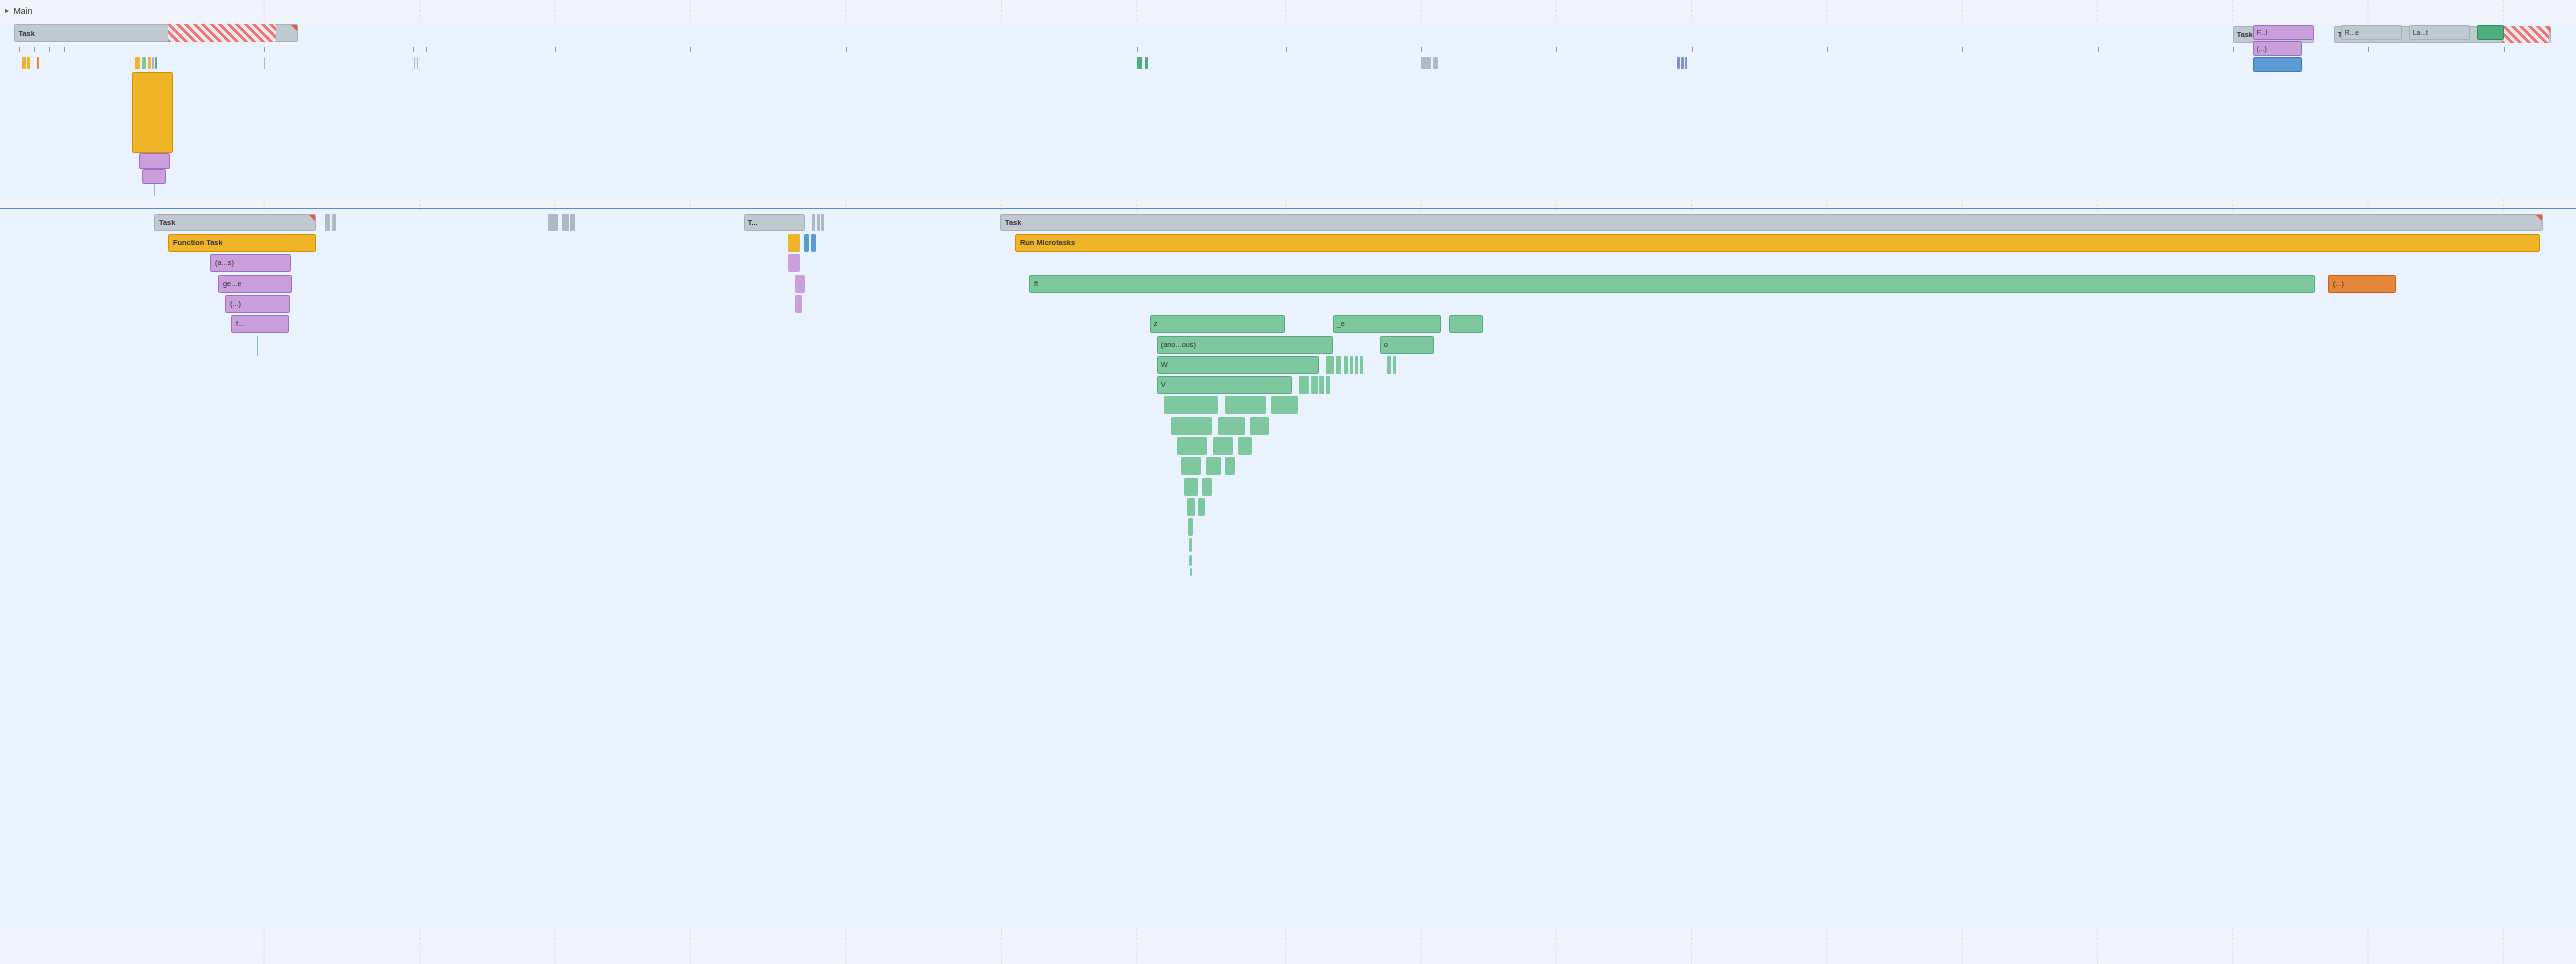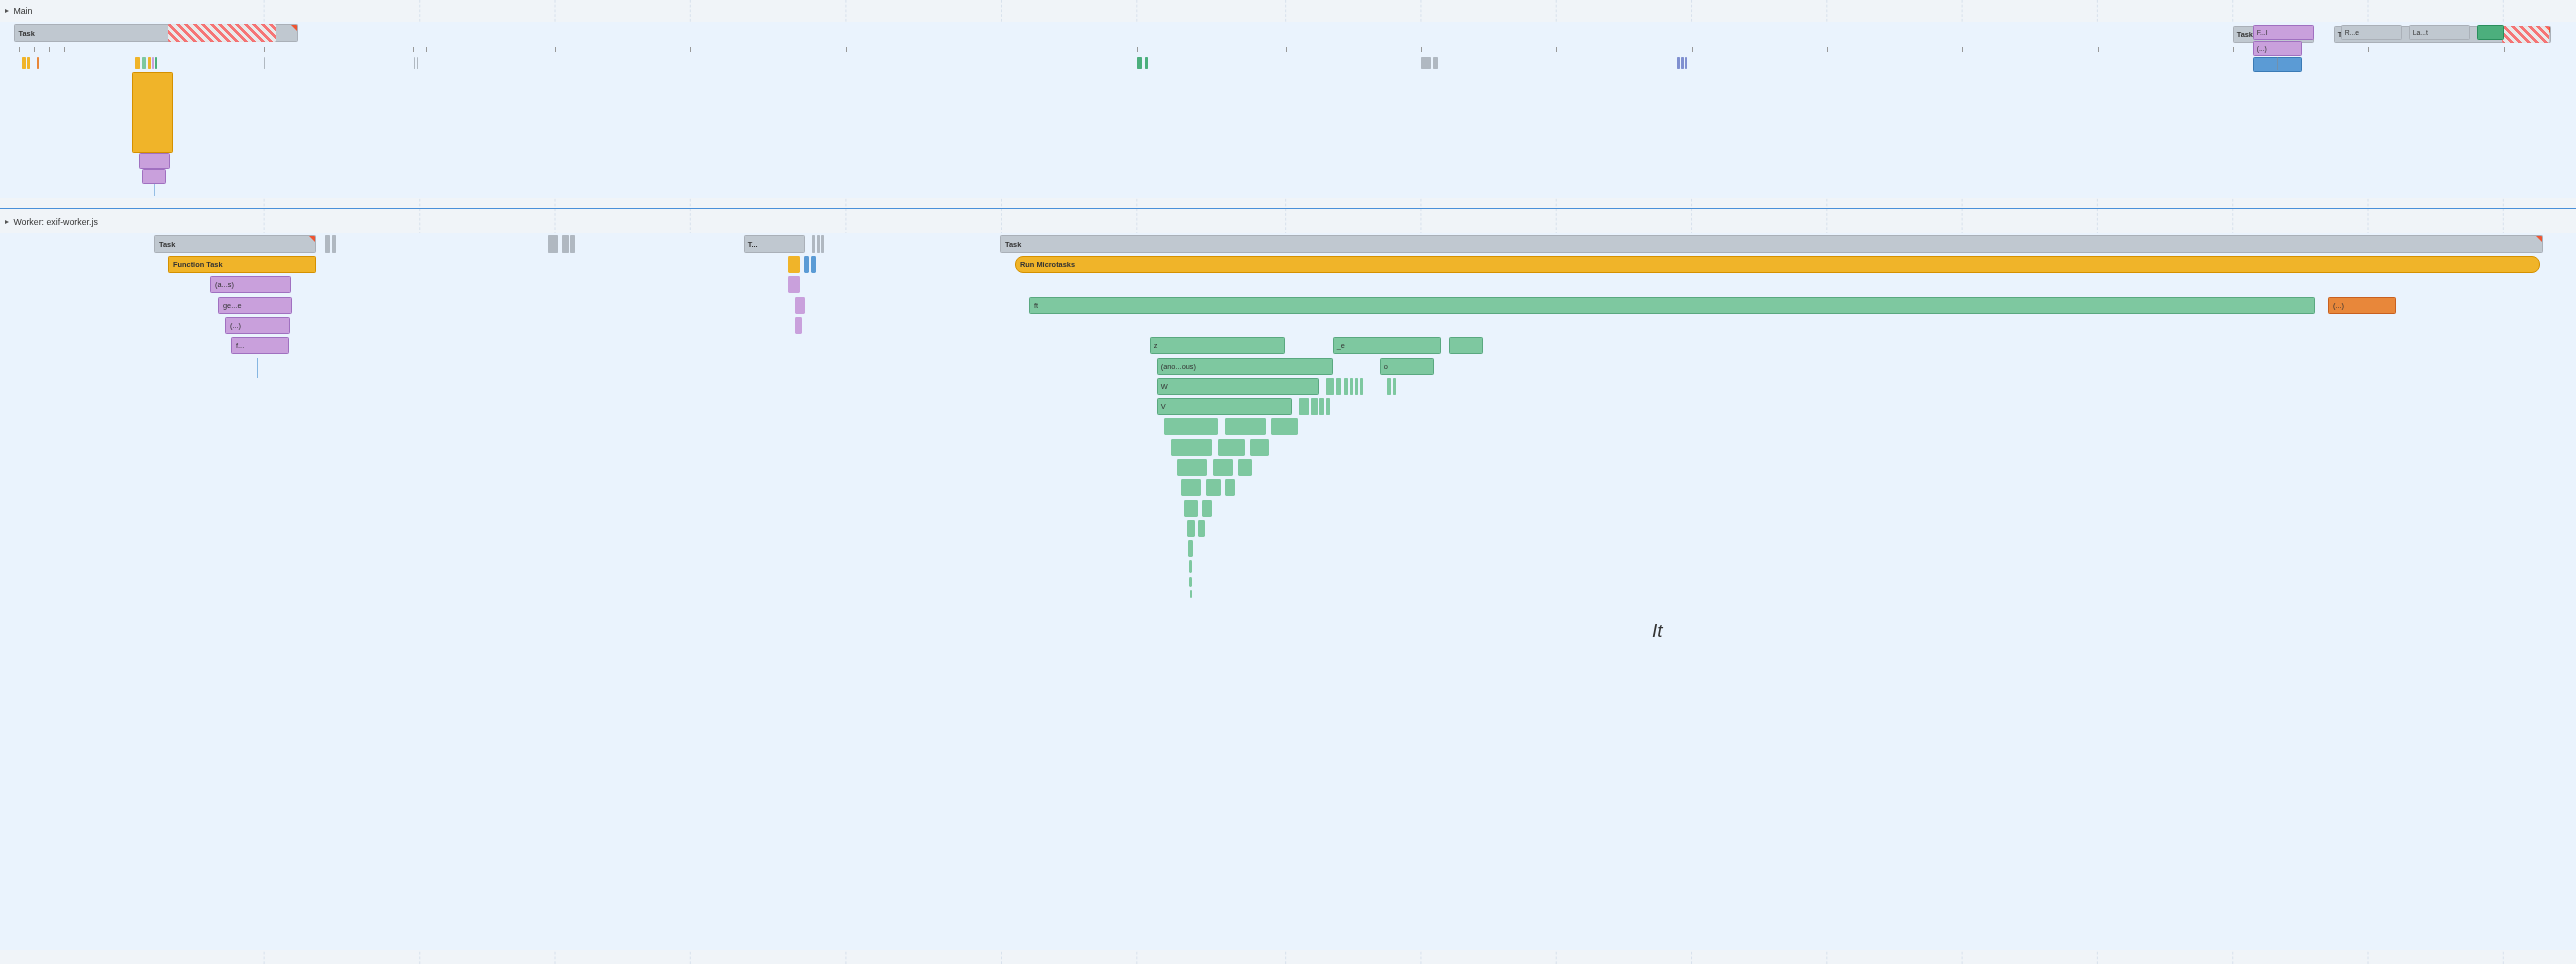--- a/index.html
+++ b/index.html
@@ -160,24 +160,20 @@
 
         <div style="position:absolute;left:2277px;top:-15px;width:0.7px;height:13.5px;background:#888;opacity:0.5;"></div>
       </div>
     </div>
   </div>
 
   <div style="position:absolute; top:208px; left:0; right:0; height:1.4px; background:#4a90d9;"></div>
 
   <div style="position:absolute; top:211px; left:0; right:0;">
 
-    <div style="height:21.7px; display:flex; align-items:center; padding:0 5.4px; background:transparent; position:relative; z-index:20;">
-      <span style="width:0;height:0;border-left:4.7px solid #555;border-top:2.7px solid transparent;border-bottom:2.7px solid transparent;display:inline-block;margin-right:4px;"></span>
-      <span style="font-size:8.8px;font-weight:500;color:#333;">Worker: exif-worker.js</span>
-    </div>
 
     <div style="position:relative; height:717px; background:#eaf3fd;">
 
       <div style="position:absolute;top:2.7px;left:154px;width:162px;height:17.6px;background:#c0c8d0;border:0.7px solid #aab0b8;border-radius:1.4px;display:flex;align-items:center;padding:0 4px;font-size:7.4px;font-weight:600;color:#333;overflow:hidden;">
         <span>Task</span>
         <div style="position:absolute;top:0;right:0;width:0;height:0;border-style:solid;border-width:0 6.8px 6.8px 0;border-color:transparent #e53 transparent transparent;"></div>
       </div>
 
       <div style="position:absolute;top:2.7px;left:325px;width:5.4px;height:17.6px;background:#b0b8c1;border-radius:0.7px;"></div>
       <div style="position:absolute;top:2.7px;left:332px;width:4px;height:17.6px;background:#b0b8c1;border-radius:0.7px;"></div>
@@ -211,29 +207,28 @@
 
       <div style="position:absolute;top:23px;left:788px;width:12px;height:17.6px;background:#f0b429;border-radius:1.4px;"></div>
 
       <div style="position:absolute;top:23px;left:804px;width:5.4px;height:17.6px;background:#5b9bd5;border-radius:1.4px;"></div>
       <div style="position:absolute;top:23px;left:811px;width:5.4px;height:17.6px;background:#5b9bd5;border-radius:1.4px;"></div>
 
       <div style="position:absolute;top:43px;left:788px;width:12px;height:17.6px;background:#c9a0dc;border-radius:1.4px;"></div>
       <div style="position:absolute;top:64px;left:795px;width:9.5px;height:17.6px;background:#c9a0dc;border-radius:1.4px;"></div>
       <div style="position:absolute;top:84px;left:795px;width:6.8px;height:17.6px;background:#c9a0dc;border-radius:1.4px;"></div>
 
-      <div style="position:absolute;top:23px;left:1015px;width:1525px;height:17.6px;background:#f0b429;border:0.7px solid #d49000;border-radius:8px;display:flex;align-items:center;padding:0 4px;font-size:7.4px;font-weight:600;color:#333;overflow:hidden;">Run Microtasks</div>
+      <div style="position:absolute;top:23px;left:1015px;width:1525px;height:17.6px;background:#f0b429;border:0.7px solid #d49000;border-radius:2px;display:flex;align-items:center;padding:0 4px;font-size:7.4px;font-weight:600;color:#333;overflow:hidden;">Run Microtasks</div>
 
 
       <div style="position:absolute;top:64px;left:1029px;width:1286px;height:17.6px;background:#7ec8a0;border:0.7px solid #5aa880;border-radius:1.4px;display:flex;align-items:center;padding:0 4px;font-size:7.4px;color:#333;overflow:hidden;">ft</div>
 
       <div style="position:absolute;top:64px;left:2328px;width:68px;height:17.6px;background:#e8873a;border:0.7px solid #c86020;border-radius:1.4px;display:flex;align-items:center;padding:0 4px;font-size:7.4px;color:#333;">(...)</div>
 
 
-      <div style="position:absolute;top:375px;left:1648px;width:394px;height:47px;display:flex;align-items:center;padding:0 4px;font-size:19px;color:#333;font-style:italic;font-weight:400;z-index:30;">It</div>
 
       <div style="position:absolute;top:104px;left:1150px;width:135px;height:17.6px;background:#7ec8a0;border:0.7px solid #5aa880;border-radius:1.4px;display:flex;align-items:center;padding:0 2.7px;font-size:7.4px;color:#333;">z</div>
 
       <div style="position:absolute;top:104px;left:1333px;width:108px;height:17.6px;background:#7ec8a0;border:0.7px solid #5aa880;border-radius:1.4px;display:flex;align-items:center;padding:0 2.7px;font-size:7.4px;color:#333;">_e</div>
 
       <div style="position:absolute;top:104px;left:1449px;width:34px;height:17.6px;background:#7ec8a0;border:0.7px solid #5aa880;border-radius:1.4px;"></div>
 
       <div style="position:absolute;top:125px;left:1157px;width:176px;height:17.6px;background:#7ec8a0;border:0.7px solid #5aa880;border-radius:1.4px;display:flex;align-items:center;padding:0 2.7px;font-size:7.4px;color:#333;">(ano...ous)</div>
 
       <div style="position:absolute;top:125px;left:1380px;width:54px;height:17.6px;background:#7ec8a0;border:0.7px solid #5aa880;border-radius:1.4px;display:flex;align-items:center;padding:0 2.7px;font-size:7.4px;color:#333;">o</div>

